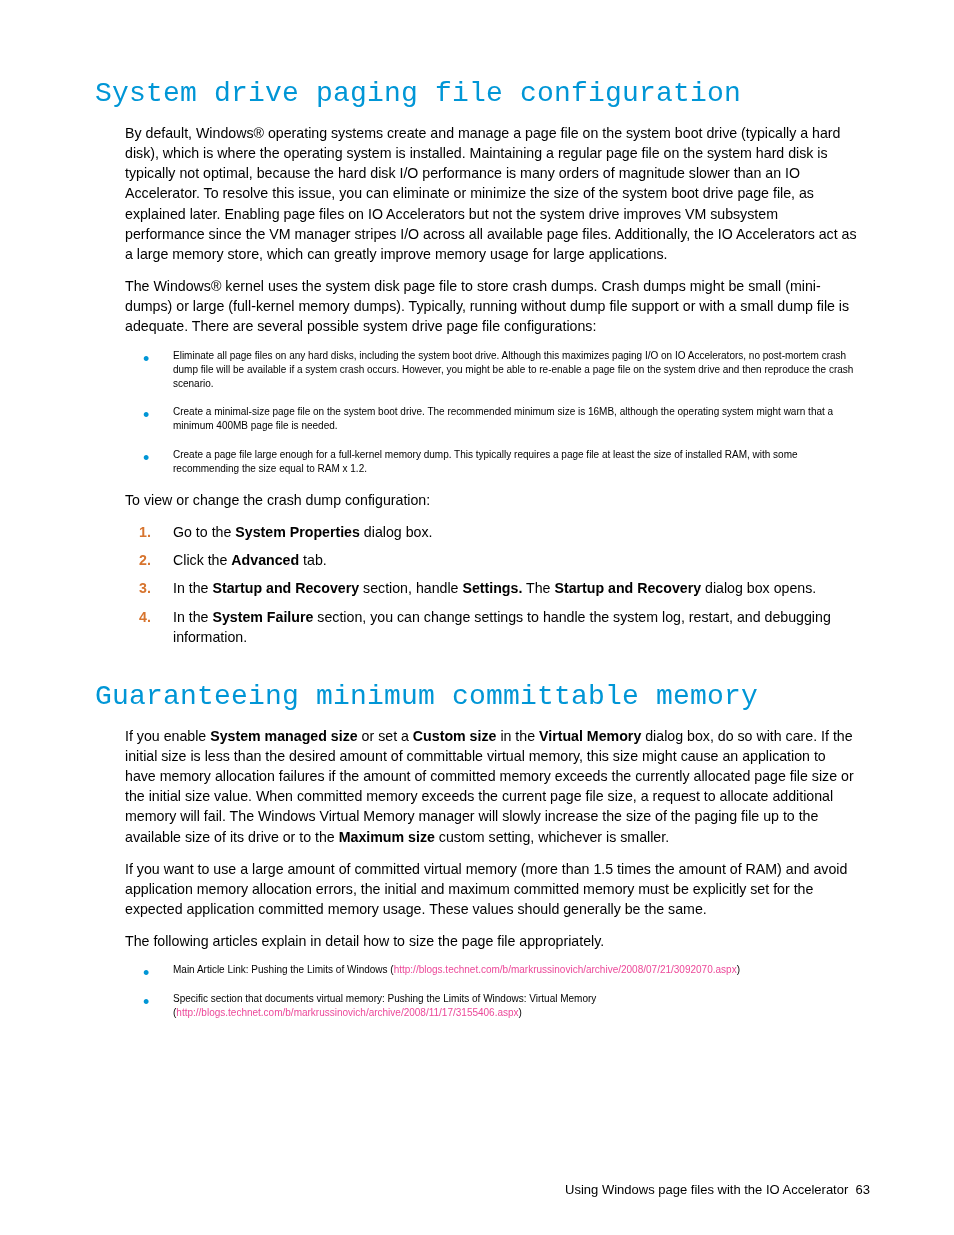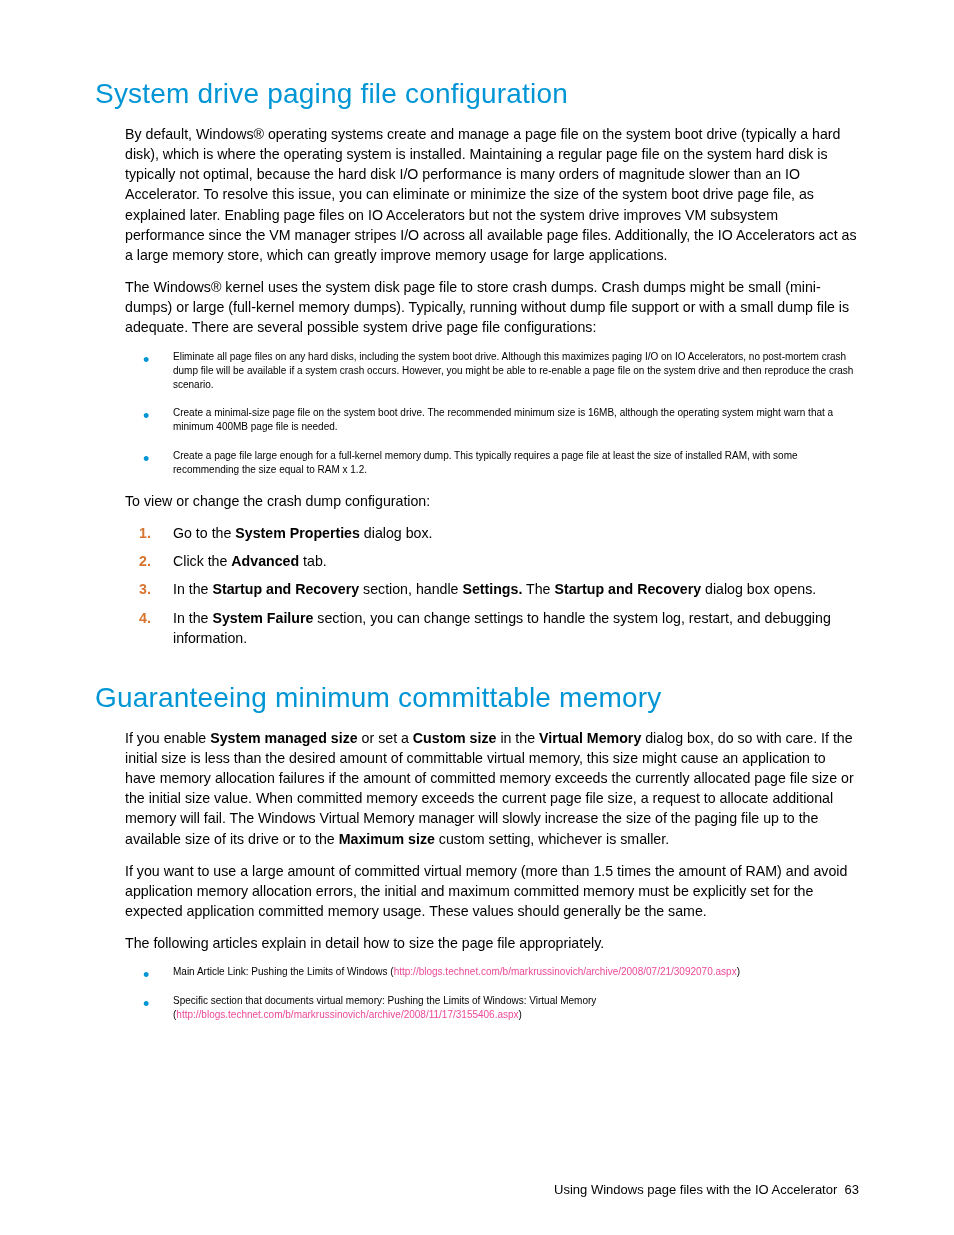--- a/index.html
+++ b/index.html
@@ -10,21 +10,21 @@
     color: #000;
     width: 954px;
   }
   .page {
     padding: 78px 95px 60px 95px;
     box-sizing: border-box;
     min-height: 1235px;
     position: relative;
   }
   h1 {
-    font-family: Liberation Sans, sans-serif;
+    font-family: Liberation Mono, monospace;
     font-weight: 400;
     font-size: 28px;
     color: #0096d6;
     margin: 0 0 14px 0;
     letter-spacing: 0.2px;
   }
   p {
     font-size: 14.2px;
     line-height: 1.42;
     margin: 0 0 12px 0;
@@ -74,21 +74,21 @@
     position: absolute;
     left: 6px;
     top: 0;
     font-size: 14.2px;
   }
   b { font-weight: bold; }
   .link { color: #ec4899; }
   .footer {
     position: absolute;
     bottom: 38px;
-    right: 95px;
+    right: 84px;
     font-size: 13px;
     color: #000;
   }
   .sect2 { margin-top: 32px; }
 </style>
 </head>
 <body>
 
 <div class="page">
 

